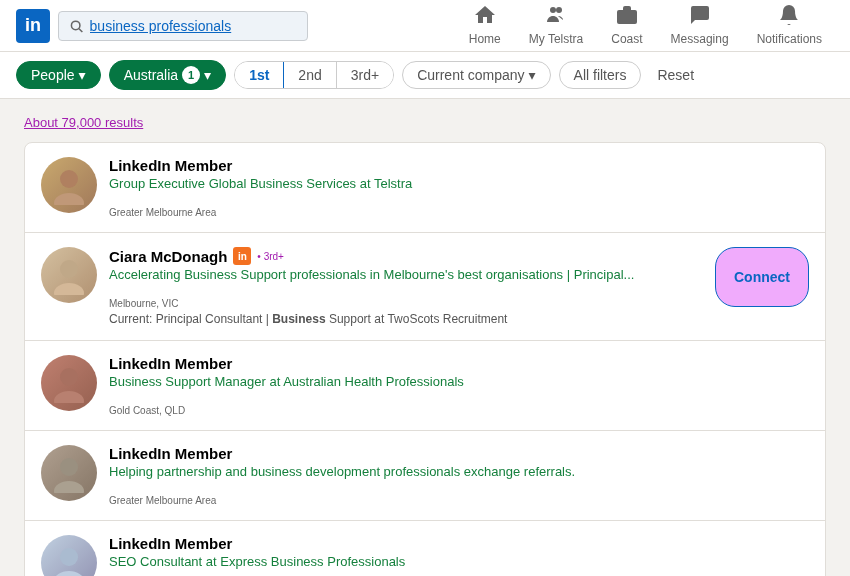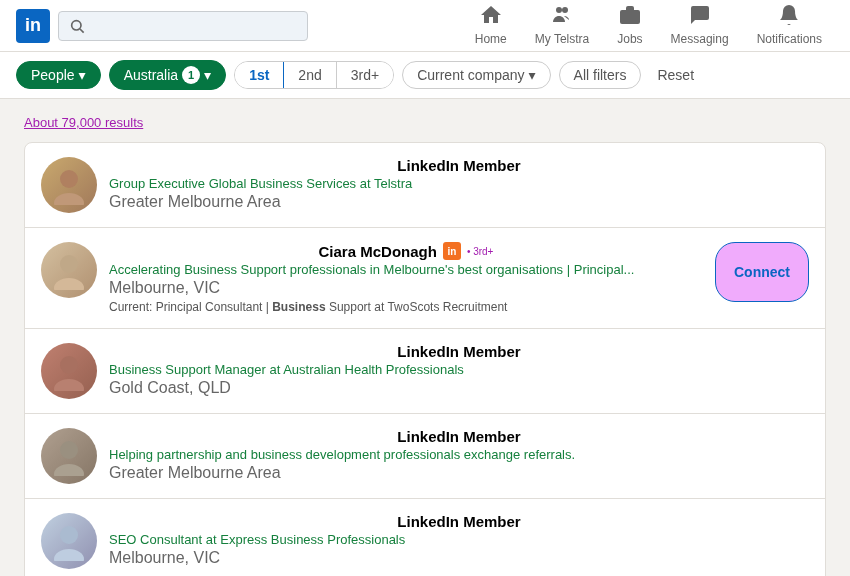--- a/index.html
+++ b/index.html
@@ -168,41 +168,40 @@
     .avatar.av5 { background: linear-gradient(135deg, #c0d0e0, #9090b0); }
 
     .result-info { flex: 1; }
     .result-name {
       font-weight: 600;
       font-size: 15px;
       color: #000;
       display: flex;
       align-items: center;
       gap: 6px;
-      justify-content: center;
     }
     .connection-badge {
       display: inline-flex;
       align-items: center;
       justify-content: center;
       background: #f37021;
       color: #fff;
       font-size: 10px;
       font-weight: 700;
       width: 18px;
       height: 18px;
       border-radius: 3px;
     }
     .degree-text {
       font-size: 10px;
       color: #a21caf;
       font-weight: 400;
     }
     .result-title { font-size: 13px; color: #15803d; margin-top: 2px; }
-    .result-location { font-size: 16px; color: #666; margin-top: 2px; }
+    .result-location { font-size: 10px; color: #666; margin-top: 16px; }
     .result-current { font-size: 12px; color: #555; margin-top: 3px; }
     .result-current strong { font-weight: 600; }
 
     .connect-btn {
       background: #f0abfc;
       border: 1.5px solid #0a66c2;
       color: #0a66c2;
       border-radius: 20px;
       padding: 21px 18px;
       font-size: 14px;
@@ -225,20 +224,21 @@
 
 <header class="header">
   <div class="logo-box">
     <span>in</span>
   </div>
   <div class="search-box">
     <svg class="search-icon-svg" width="16" height="16" viewBox="0 0 24 24" fill="none" stroke="#666" stroke-width="2.5">
       <circle cx="11" cy="11" r="7"></circle>
         <line x1="16.5" y1="16.5" x2="22" y2="22"></line>
     </svg>
+    <input type="text" value="business professionals" style="color: rgb(10, 102, 194); text-decoration: underline;">
   </div>
 
   <div class="nav-spacer"></div>
 
   <nav class="nav-items">
 
     <a class="nav-item" href="#">
       <span class="nav-icon">
         <svg width="24" height="24" viewBox="0 0 24 24" fill="#666">
             <path d="M10 20v-6h4v6h5v-8h3L12 3 2 12h3v8z"></path>
@@ -259,21 +259,21 @@
       <span>My Telstra</span>
     </a>
 
     <a class="nav-item" href="#">
       <span class="nav-icon">
         <svg width="24" height="24" viewBox="0 0 24 24" fill="#666">
             <rect x="2" y="7" width="20" height="14" rx="2"></rect>
             <path d="M8 7V5a2 2 0 012-2h4a2 2 0 012 2v2"></path>
           </svg>
       </span>
-      <span>Jobs</span>
+      <span>Coast</span>
     </a>
 
     <a class="nav-item" href="#">
       <span class="nav-icon">
         <svg width="24" height="24" viewBox="0 0 24 24" fill="#666">
             <path d="M21 15a2 2 0 01-2 2H7l-4 4V5a2 2 0 012-2h14a2 2 0 012 2z"></path>
           </svg>
       </span>
       <span>Messaging</span>
     </a>

